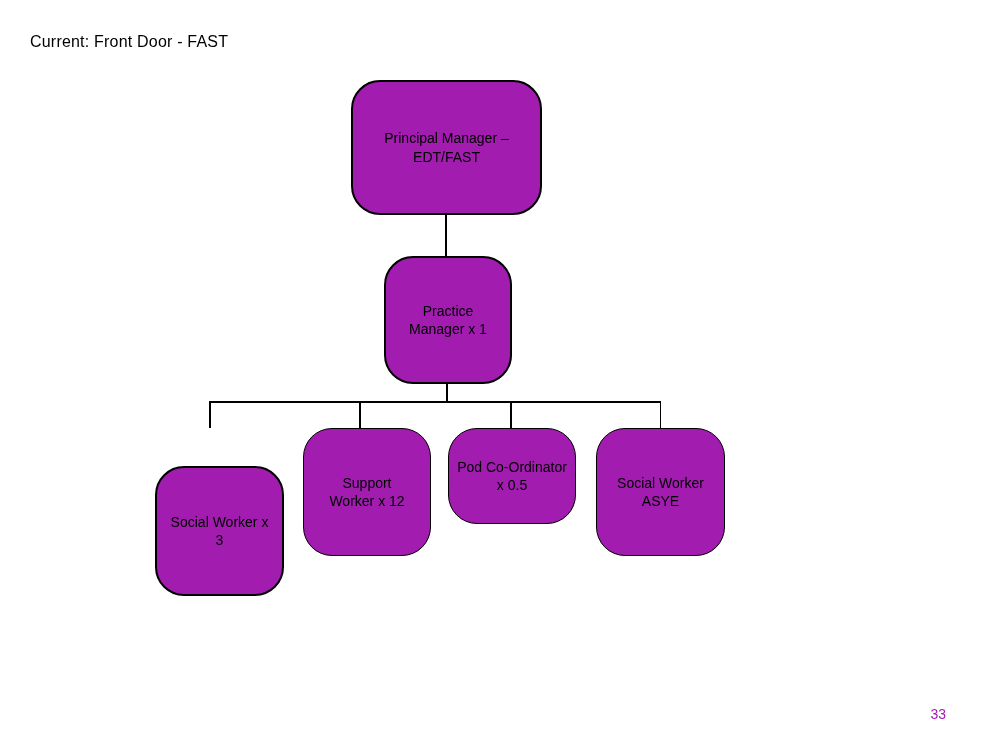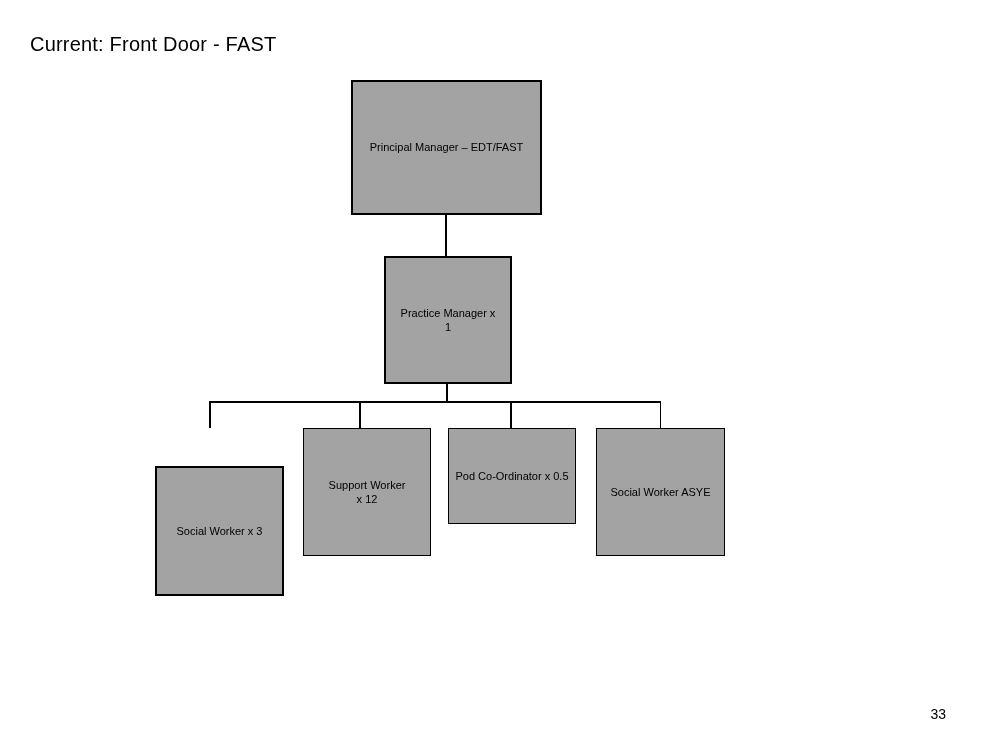--- a/index.html
+++ b/index.html
@@ -8,62 +8,63 @@
     width: 1008px;
     height: 756px;
     background: #ffffff;
     font-family: "Liberation Sans", sans-serif;
     overflow: hidden;
   }
   .slide-title {
     position: absolute;
     left: 30px;
     top: 33px;
-    font-size: 20px;
+    font-size: 16px;
     font-weight: 500;
     letter-spacing: 0.2px;
     color: #000000;
     white-space: nowrap;
   }
   .org-box {
     position: absolute;
     box-sizing: border-box;
-    background: #a3a3a3;
+    background: #a21caf;
     display: flex;
     align-items: center;
     justify-content: center;
     text-align: center;
-    font-size: 11px;
+    font-size: 14px;
     line-height: 1.3;
     color: #000000;
+    border-radius: 29px;
   }
   .org-box .label { display: block; }
   .border-2 { border: 2px solid #000000; }
   .border-3 { border: 2.5px solid #000000; }
   .border-1 { border: 1px solid #000000; }
   .box-principal { left: 351px; top: 80px;  width: 191px; height: 135px; padding: 0 10px; }
   .box-practice  { left: 384px; top: 256px; width: 128px; height: 128px; padding: 0 12px; }
   .box-sw3       { left: 155px; top: 427px; width: 129px; height: 130px; padding: 0 8px; margin-top: 39px; }
   .box-sw12      { left: 303px; top: 428px; width: 128px; height: 128px; padding: 0 24px; }
   .box-pod       { left: 448px; top: 428px; width: 128px; height: 96px; padding: 0 4px; }
-  .box-asye      { left: 596px; top: 428px; width: 129px; height: 128px; padding: 13px 8px; text-align: right; }
+  .box-asye      { left: 596px; top: 428px; width: 129px; height: 128px; padding: 13px 8px; }
   .line { position: absolute; background: #000000; }
   .conn-v1    { left: 445px; top: 215px; width: 2px;   height: 41px; }
   .conn-v2    { left: 446px; top: 384px; width: 1.5px; height: 18px; }
   .conn-h1    { left: 209px; top: 401px; width: 452px; height: 1.5px; }
   .conn-dropA { left: 209px; top: 401px; width: 1.5px; height: 27px; }
   .conn-dropB { left: 359px; top: 401px; width: 1.5px; height: 27px; }
   .conn-dropC { left: 510px; top: 401px; width: 1.5px; height: 27px; }
   .conn-dropD { left: 659.5px; top: 401px; width: 1.5px; height: 27px; }
   .page-number {
     position: absolute;
     right: 62px;
     top: 706px;
     font-size: 14px;
-    color: #000000;
+    color: #a21caf;
   }
 </style>
 </head>
 <body>
 
 <div class="slide">
 
   <div class="slide-title">Current: Front Door - FAST</div>
 
   <div class="org-box border-2 box-principal">

